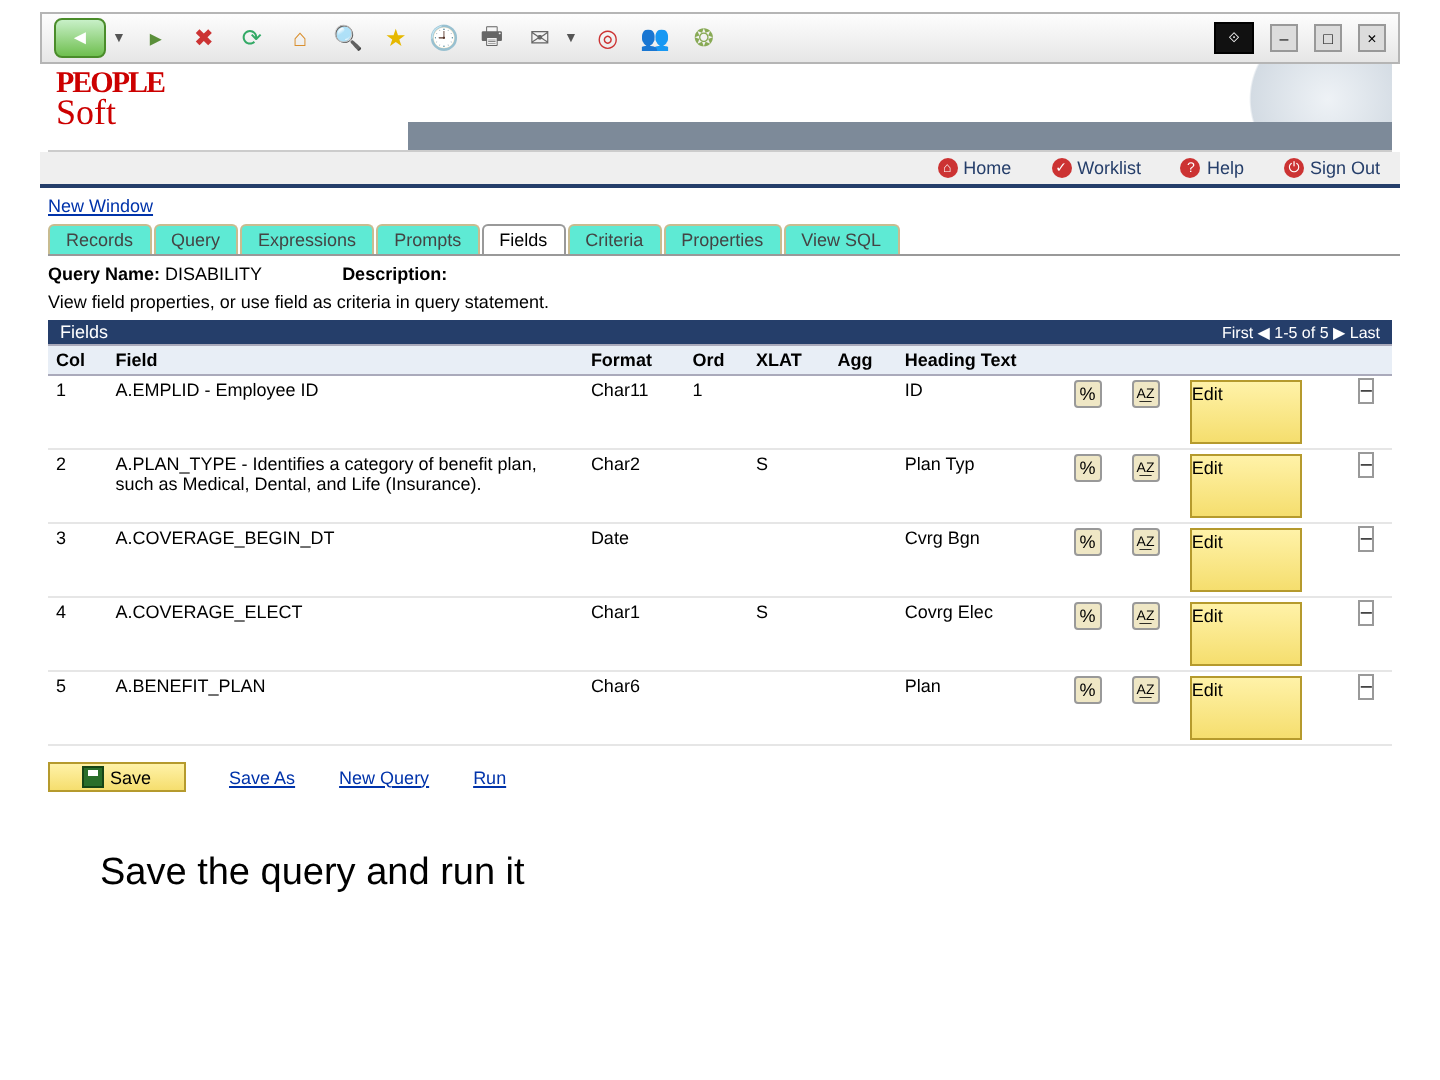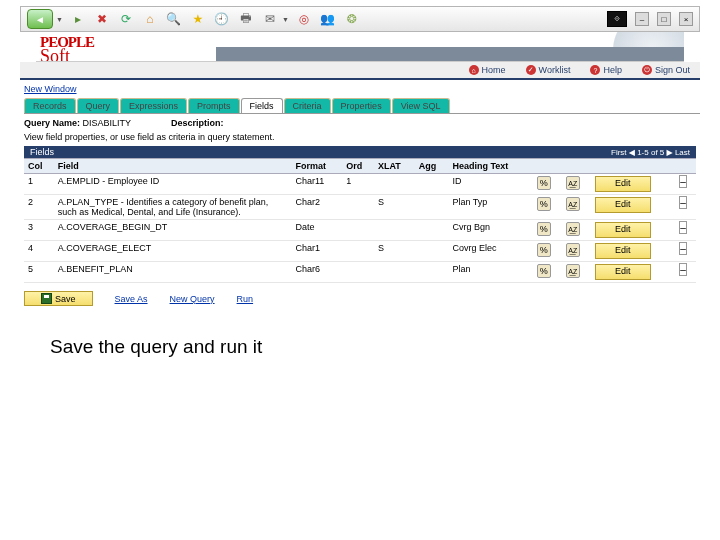--- a/index.html
+++ b/index.html
@@ -6,53 +6,53 @@
   body { font-family: Arial, sans-serif; font-size:10px; background:#fff; color:#000; width:720px; }
   
   .browser-bar { height:26px; background:linear-gradient(#fdfdfd,#e6e6e6); border:1px solid #b5b5b5; display:flex; align-items:center; padding:0 6px; gap:6px; margin:6px 20px 0 20px;}
   .tool-btn { width:18px; height:18px; display:flex; align-items:center; justify-content:center; border:1px solid transparent; border-radius:3px; cursor:pointer; font-size:12px;}
   .back-btn { width:26px; height:20px; background:linear-gradient(#c8f0c8,#6fbf4f); border:1px solid #4a8c2a; border-radius:4px; color:#fff; display:flex;align-items:center;justify-content:center;font-weight:bold;}
   .drop-arrow{font-size:7px;color:#555;margin-left:-3px;}
   .browser-bar .spacer{flex:1;}
   .black-box{width:20px;height:16px;background:#111;color:#fff;font-size:7px;display:flex;align-items:center;justify-content:center;border:1px solid #000;}
   .win-btn{width:14px;height:14px;border:1px solid #999;background:#dcdcdc;margin-left:2px;font-size:8px;display:flex;align-items:center;justify-content:center;}
   
-  .ps-header{margin:0 36px; height:30px; position:relative; border-bottom:1px solid #ccc; overflow:hidden;}
+  .ps-header{margin:0 24px; height:44px; position:relative; border-bottom:1px solid #ccc; overflow:hidden;}
   .logo{position:absolute; left:4px; top:2px; width:70px;}
   .logo-top{font-family:"Times New Roman",serif; font-weight:bold; font-size:15px; color:#c00; letter-spacing:-1px;}
   .logo-bottom{font-family:"Brush Script MT",cursive; font-size:18px; color:#c00; line-height:10px;}
   .header-gray{position:absolute; left:180px; right:0; bottom:0; height:14px; background:#7d8a99;}
   .globe{position:absolute; right:0; top:0; width:80px; height:44px; background:radial-gradient(circle at 60% 40%, #eef2f6 0%, #d3dbe3 70%, transparent 72%);}
   
   .nav-links{margin:0 20px; height:18px; background:#efefef; border-bottom:2px solid #253e6a; display:flex; align-items:center; justify-content:flex-end; gap:20px; padding-right:10px; font-size:9px;}
   .nav-links a{color:#253e6a; text-decoration:none; display:flex; align-items:center; gap:3px;}
   .nav-icon{width:10px;height:10px;border-radius:50%;background:#c33; color:#fff; font-size:7px; display:flex;align-items:center;justify-content:center;}
   .nav-spacer{flex:1;}
   
   .crumb-row{margin:4px 20px 2px 24px; display:flex; justify-content:space-between; font-size:9px;}
   .crumbs a{color:#0033aa; text-decoration:underline;}
   .crumbs{color:#333;}
   .newwin{color:#0033aa; text-decoration:underline;}
   
   .tabs{margin:4px 20px 0 24px; display:flex; gap:1px; font-size:9px;}
-  .tab{padding:2px 8px; background:#14b8a6; border:1px solid #c8bc90; border-bottom:none; border-radius:3px 3px 0 0; color:#444; cursor:pointer;}
+  .tab{padding:2px 8px; background:#5eead4; border:1px solid #c8bc90; border-bottom:none; border-radius:3px 3px 0 0; color:#444; cursor:pointer;}
   .tab.active{background:#fff; border-color:#999; font-weight:normal; color:#000;}
   .tabstrip-line{margin:0 20px 0 24px; border-top:1px solid #999;}
   
   .qrow{margin:4px 24px; font-size:9px; display:flex; gap:40px;}
   .qrow b{font-weight:bold;}
   
   .fields-bar{margin:4px 24px 0 24px; background:#253e6a; color:#fff; font-size:9px; padding:1px 6px; display:flex; justify-content:space-between; align-items:center;}
   .pager{font-size:8px; display:flex; gap:4px; align-items:center;}
   
   .ftable{width:calc(100% - 48px); margin:0 24px; border-collapse:collapse; font-size:9px;}
   .ftable th{background:#e8eef6; border-top:1px solid #aab; border-bottom:1px solid #aab; text-align:left; padding:2px 4px; font-weight:bold; font-size:9px;}
   .ftable td{padding:2px 4px; vertical-align:top; border-bottom:1px solid #e6e6e6;}
   .icon-btn{width:14px;height:14px;display:inline-flex;align-items:center;justify-content:center;border:1px solid #999;background:#efe7c5;font-size:9px;cursor:pointer;border-radius:2px;}
-  .edit-btn{display:block; width:56px; height:16px; background:linear-gradient(#fff2a8,#f5de6e); border:1px solid #b59a2d; font-size:9px; text-align:center; line-height:12px; cursor:pointer;}
+  .edit-btn{display:block; width:56px; height:32px; background:linear-gradient(#fff2a8,#f5de6e); border:1px solid #b59a2d; font-size:9px; text-align:left; line-height:12px; cursor:pointer;}
   .del-btn{width:14px;height:14px;border:1px solid #999;background:#fff;font-size:10px;line-height:11px;text-align:center;cursor:pointer;}
   
   .save-row{margin:8px 24px; display:flex; align-items:center; gap:22px; font-size:9px;}
   .save-btn{display:flex;align-items:center;gap:3px;padding:1px 16px;background:linear-gradient(#fff2a8,#f5de6e);border:1px solid #b59a2d;cursor:pointer;}
   .save-btn .disk{width:11px;height:11px;background:#2a6e2a;border:1px solid #164516; position:relative;}
   .save-btn .disk:after{content:"";position:absolute;left:2px;right:2px;top:1px;height:3px;background:#fff;}
   .link{color:#0033aa; text-decoration:underline; cursor:pointer;}
   
   .captions{margin:30px 50px; font-size:19px; font-family:Arial,sans-serif;}
   .captions p{margin-bottom:18px;}

